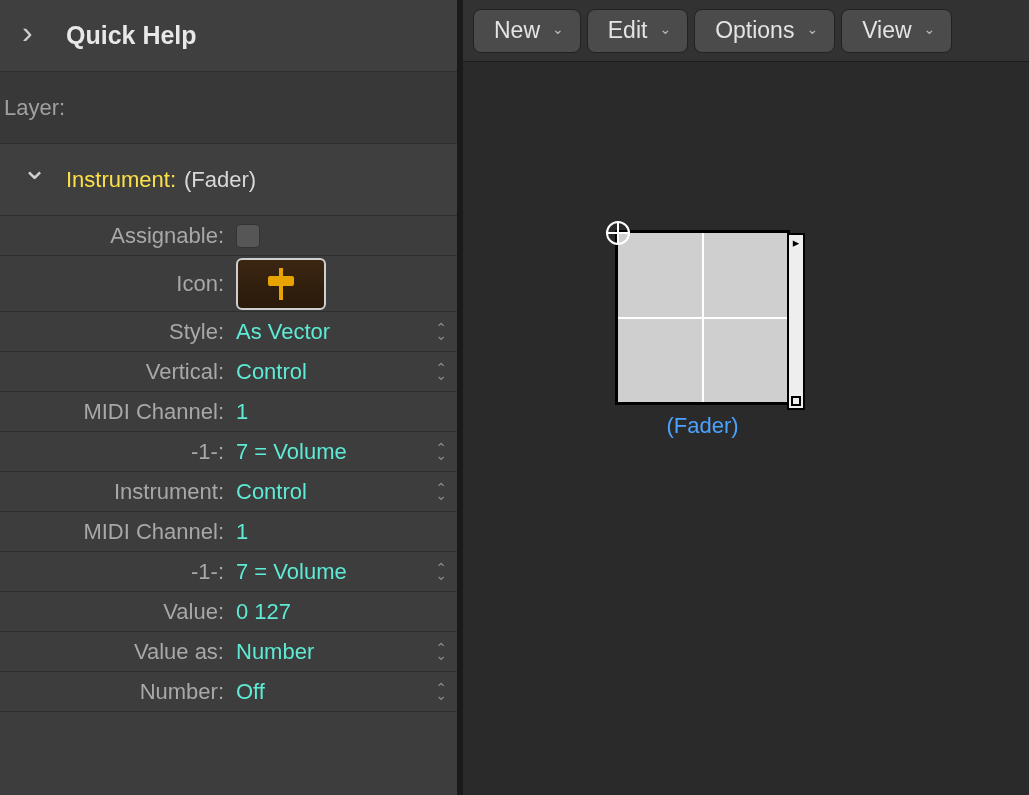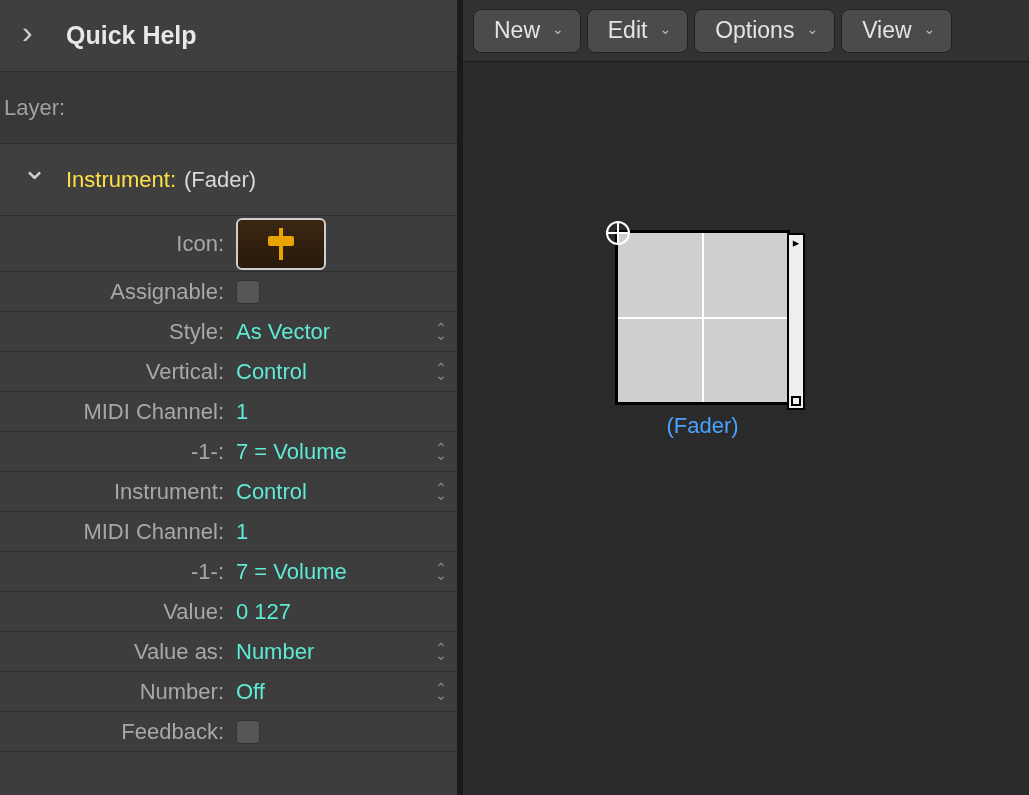--- a/index.html
+++ b/index.html
@@ -89,37 +89,37 @@
     <div class="insp-row insp-layer">
       <span class="lbl">Layer:</span>
     </div>
 
     <div class="insp-row insp-instr">
       <span class="chev chevron-down"></span>
       <span class="lbl">Instrument:</span>
       <span>(Fader)</span>
     </div>
 
+    <div class="insp-row prop-row">
+      <div class="prop-label">Assignable:</div>
+      <div class="prop-value">
+          <div class="checkbox"></div>
+        </div>
+    </div>
+
     <div class="insp-row icon-row">
       <div class="prop-label">Icon:</div>
       <div class="prop-value">
         <div class="icon-well">
           <div class="fader-icon-glyph"></div>
         </div>
       </div>
     </div>
 
     <div class="insp-row prop-row">
-      <div class="prop-label">Assignable:</div>
-      <div class="prop-value">
-          <div class="checkbox"></div>
-        </div>
-    </div>
-
-    <div class="insp-row prop-row">
       <div class="prop-label">Style:</div>
       <div class="prop-value">As Vector</div>
       <div class="prop-stepper">
           <span class="stepper-glyph">
             <span>⌃</span>
             <span>⌄</span>
           </span>
         </div>
     </div>
 
@@ -200,26 +200,20 @@
       <div class="prop-label">Number:</div>
       <div class="prop-value">Off</div>
       <div class="prop-stepper">
           <span class="stepper-glyph">
             <span>⌃</span>
             <span>⌄</span>
           </span>
         </div>
     </div>
 
-    <div class="insp-row prop-row">
-      <div class="prop-label">Feedback:</div>
-      <div class="prop-value">
-          <div class="checkbox"></div>
-        </div>
-    </div>
 
   </div>
 
   <div class="workspace">
     <div class="toolbar">
       <div class="tbtn">
         <span>New</span>
         <span class="dd">⌄</span>
       </div>
       <div class="tbtn">

